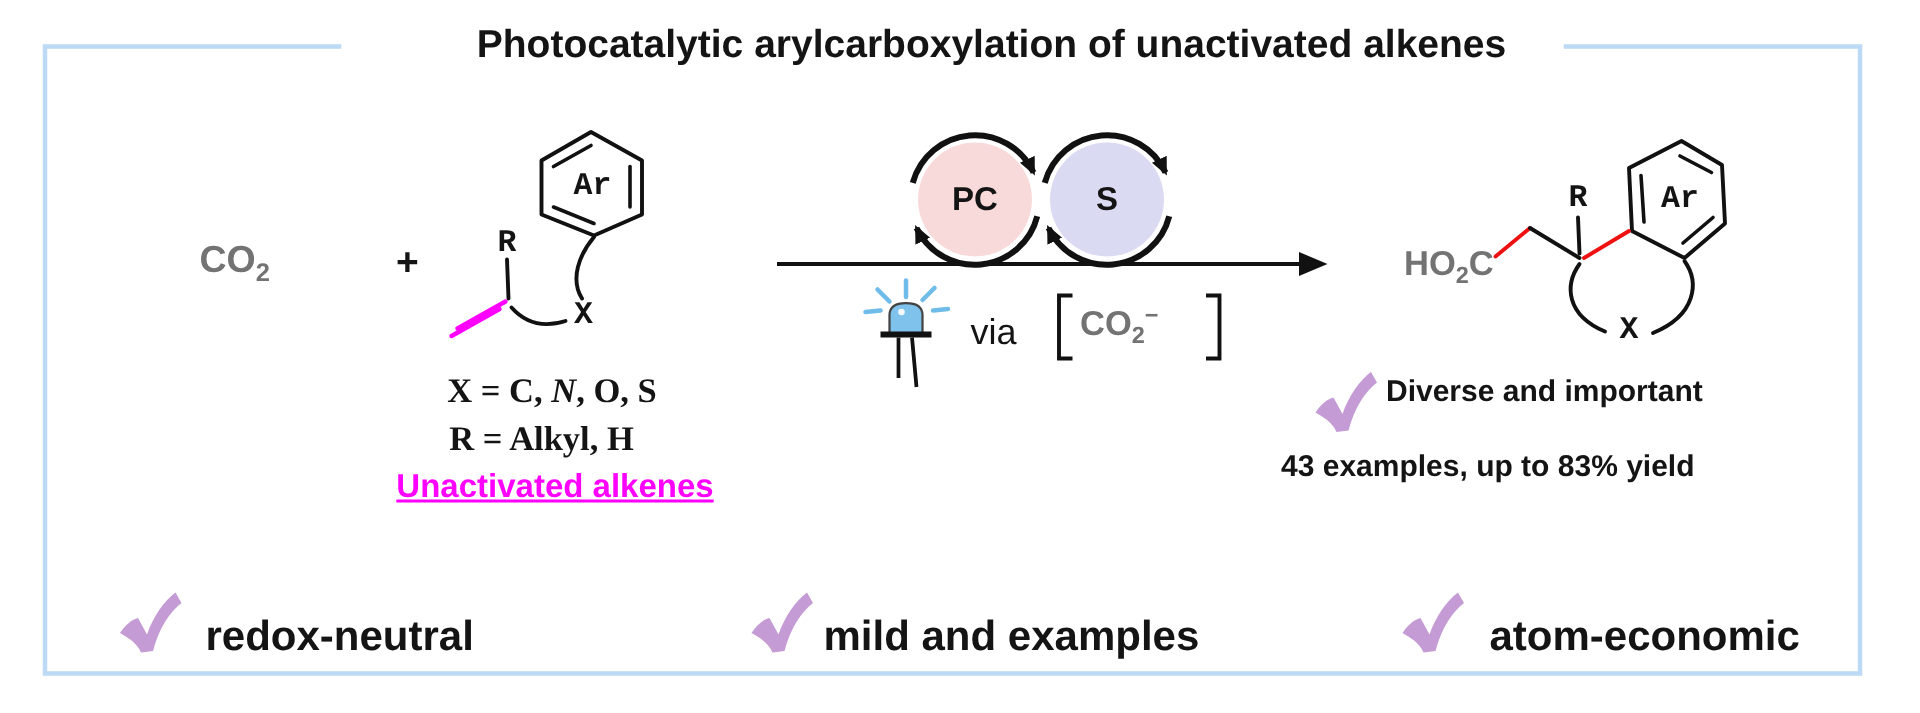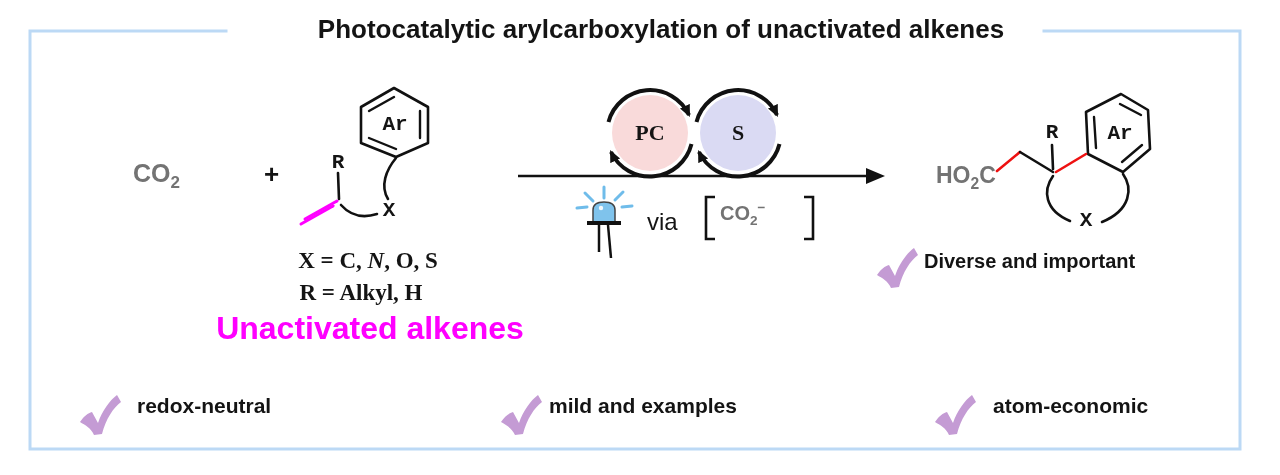--- a/index.html
+++ b/index.html
@@ -14,27 +14,27 @@
   .magenta{color:#ff00ff;}
   .normal{font-weight:normal;}
   .it{font-style:italic;}
   sub{font-size:68%;line-height:0;}
   sup.rad{font-size:68%;line-height:0;vertical-align:8px;}
   .title{left:640px;top:16px;font-size:26px;}
   .co2{left:112px;top:160px;font-size:25px;}
   .plus{left:243px;top:161px;font-size:26px;}
   .lbl{font-size:21px;font-family:Liberation Mono, monospace;}
   .defs{font-size:23px;font-family:Liberation Serif, serif;}
-  .unact{font-size:32px;}
-  .cyc{font-size:22px;font-family:Liberation Serif, serif;}
+  .unact{font-size:22px;text-decoration:underline;}
+  .cyc{font-size:22px;}
   .via{left:626px;top:209px;font-size:24px;}
-  .inter{left:699px;top:203px;font-size:20px;}
+  .inter{left:699px;top:203px;font-size:23px;}
   .ho2c{left:915px;top:163px;font-size:23px;}
   .benefit{font-size:20px;}
-  .foot{font-size:21px;top:395px;}
+  .foot{font-size:28px;top:409px;}
 </style>
 </head>
 <body>
 
 <div id="canvas">
 
   <svg class="gfx" width="1280" height="475" viewBox="0 0 1280 475">
     <defs>
       <marker id="ah" viewBox="0 0 12 12" refX="9" refY="6" markerWidth="13" markerHeight="13" markerUnits="userSpaceOnUse" orient="auto">
         <path d="M0,1 L11,6 L0,11 Z" fill="#111"></path>
@@ -149,18 +149,19 @@
 
   <div class="t inter blue"><span>CO</span><sub>2</sub><sup class="rad">−</sup></div>
 
   <div class="t ho2c blue"><span>HO</span><sub>2</sub><span>C</span></div>
 
   <div class="t lbl ctr" style="left:1031px;top:122px">R</div>
   <div class="t lbl ctr" style="left:1099px;top:123px">Ar</div>
   <div class="t lbl ctr" style="left:1065px;top:210px">X</div>
 
   <div class="t benefit" style="left:903px;top:251px">Diverse and important</div>
+  <div class="t benefit" style="left:833px;top:301px">43 examples, up to 83% yield</div>
 
   <div class="t foot" style="left:116px">redox-neutral</div>
   <div class="t foot" style="left:528px">mild and examples</div>
   <div class="t foot" style="left:972px">atom-economic</div>
 
 </div>
 
 </body></html>

